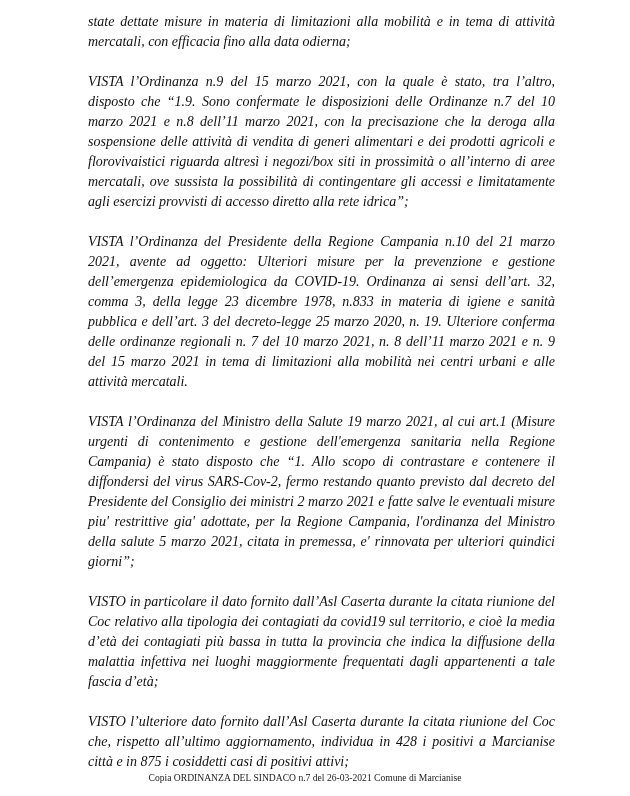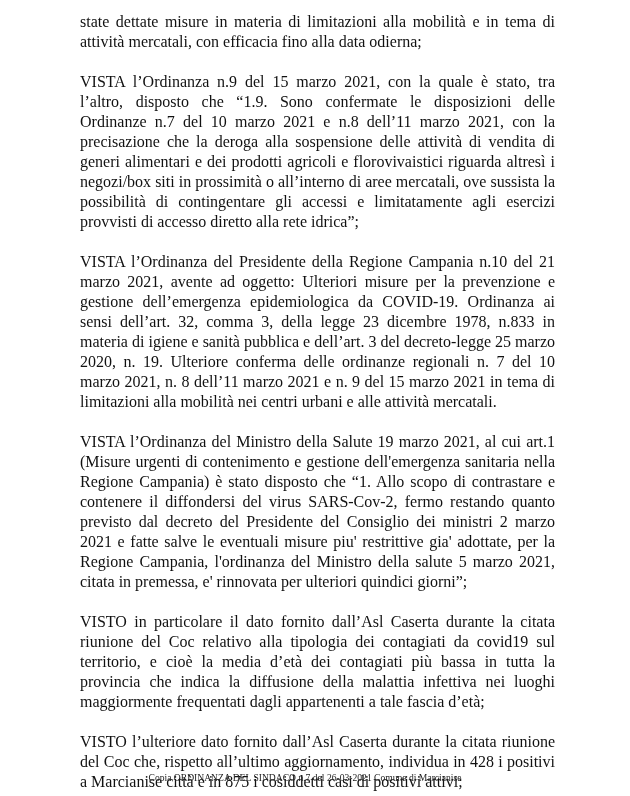--- a/index.html
+++ b/index.html
@@ -15,24 +15,25 @@
       font-family: "Liberation Serif", "DejaVu Serif", serif;
       color: #111111;
     }
     .page-body {
       position: absolute;
       left: 72px;
       top: 12px;
       width: 483px;
     }
     .para {
-      margin: 0 0 20px 8px;
-      font-size: 16px;
+      margin: 0 0 20px 16px;
+      font-size: 14px;
       line-height: 20px;
       text-align: justify;
+      font-style: italic;
     }
     .footer {
       position: absolute;
       left: 0;
       width: 610px;
       top: 772px;
       text-align: center;
       font-size: 9.6px;
       line-height: 12px;
       color: #222222;

